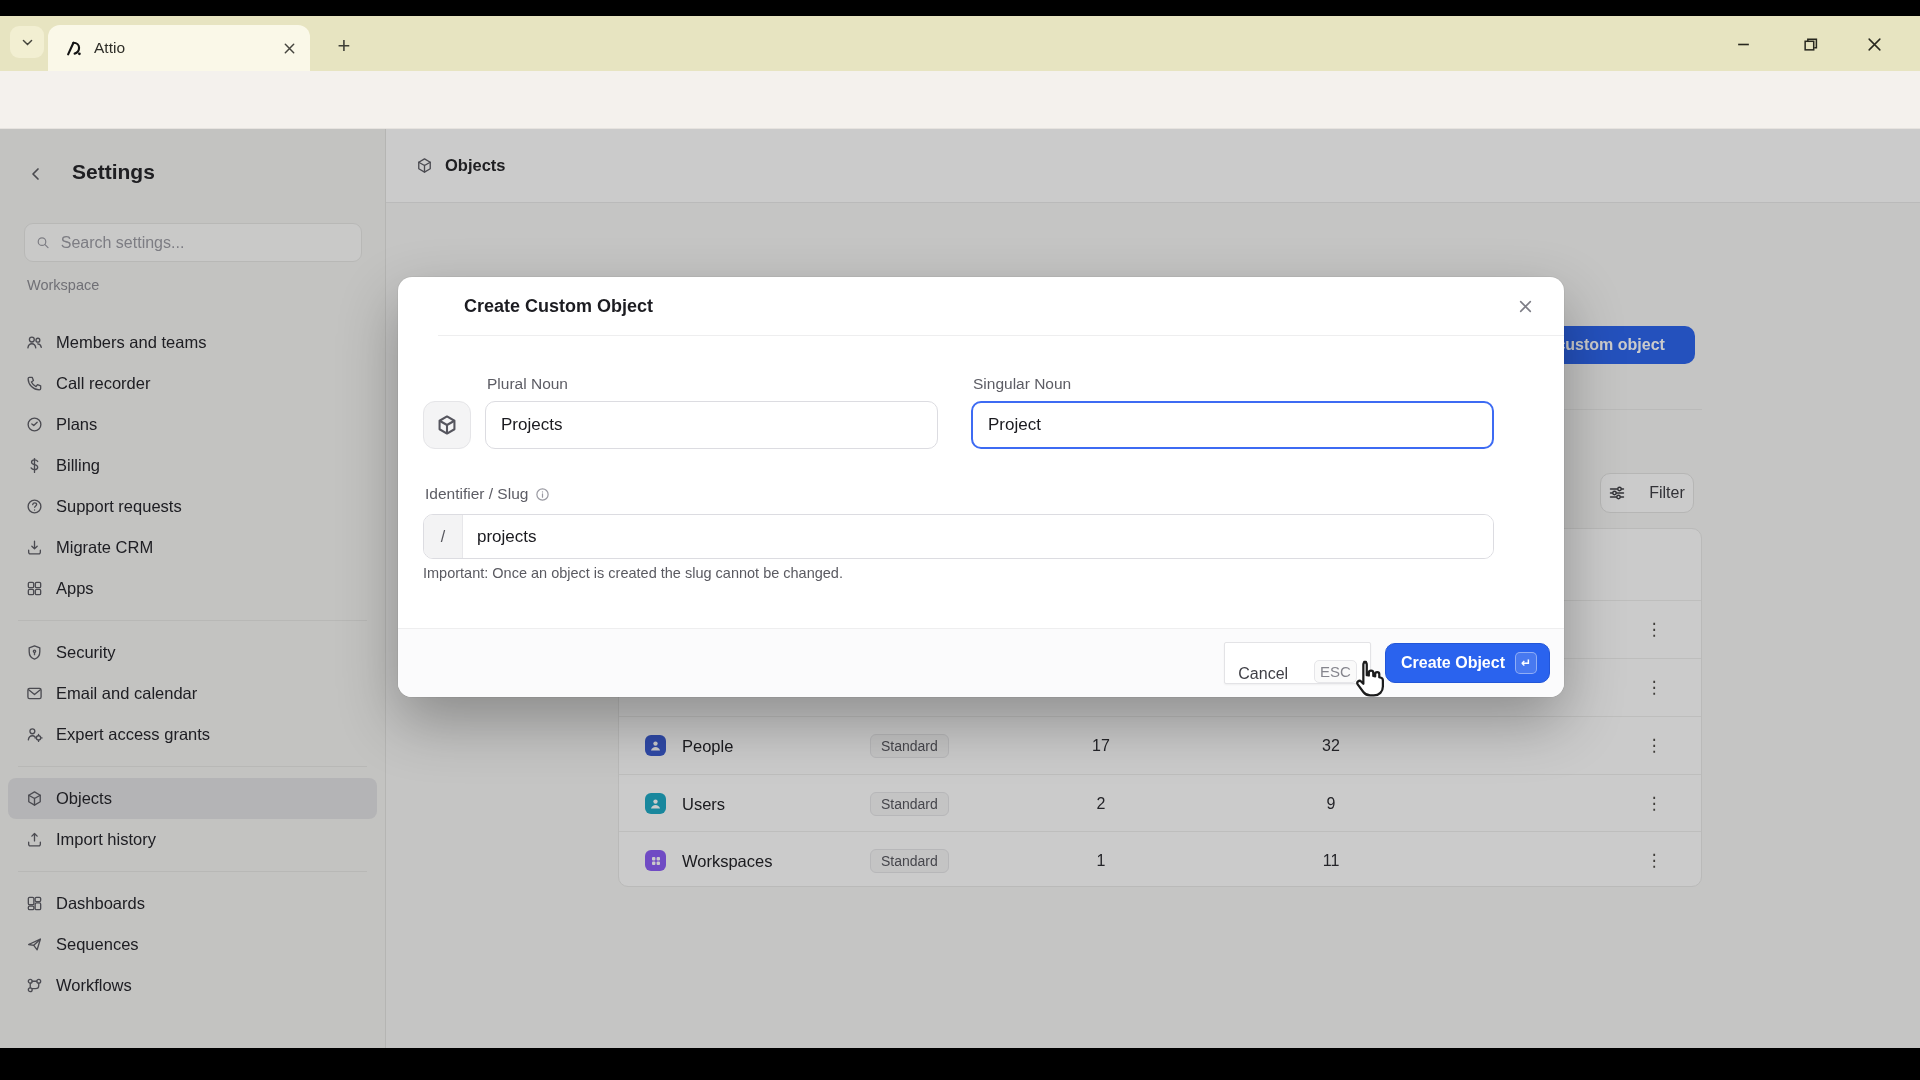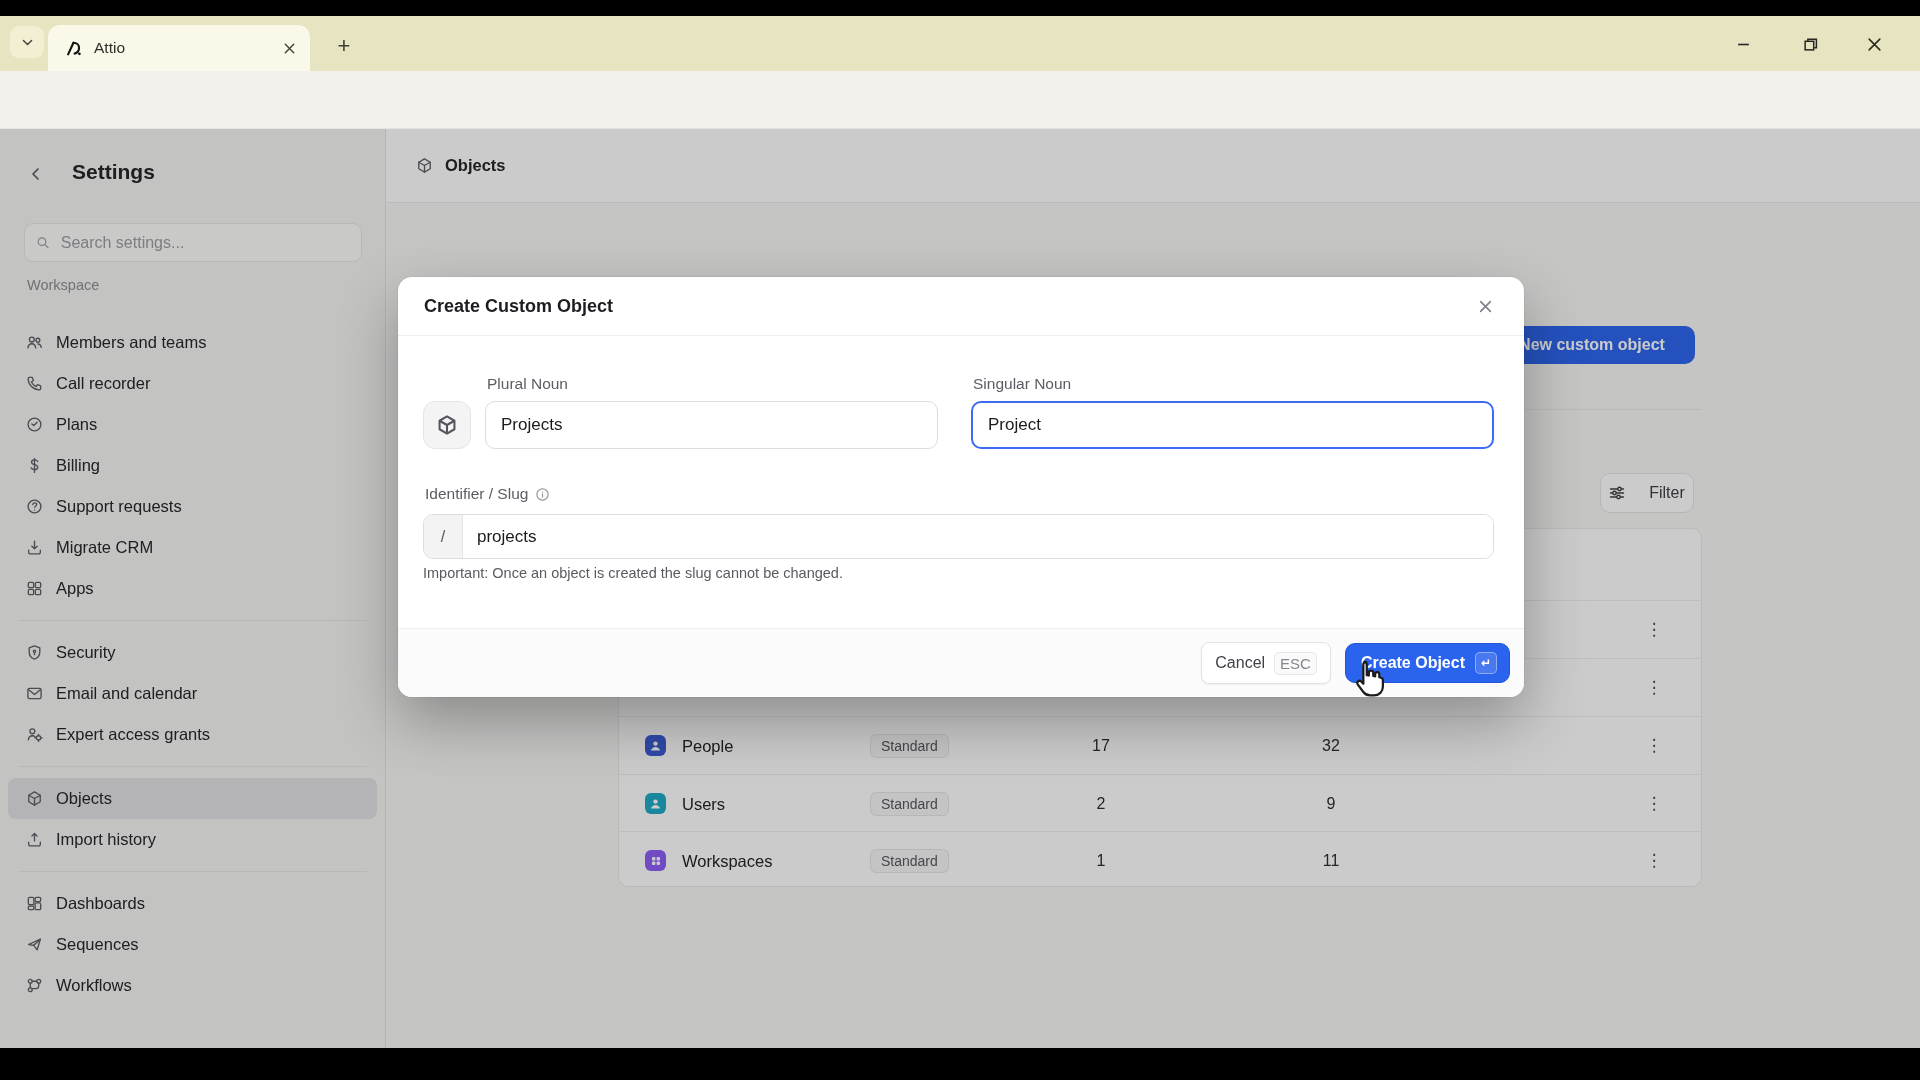--- a/index.html
+++ b/index.html
@@ -69,40 +69,40 @@
   .badge{position:absolute;left:251px;top:50%;transform:translateY(-50%);font-size:14px;color:#55555c;
          background:#f6f6f7;border:1px solid #e6e6e8;border-radius:6px;padding:3px 10px;}
   .cnt{position:absolute;top:50%;transform:translateY(-50%);width:44px;text-align:center;font-size:16px;color:#2a2a30;}
   .cnt.a{left:460px;} .cnt.r{left:690px;}
   .row-kebab{position:absolute;left:1023px;top:50%;transform:translateY(-50%);width:24px;height:24px;
              display:flex;align-items:center;justify-content:center;color:#6e6e76;}
 
   
   .overlay{position:absolute;left:0;top:0;width:1920px;height:959px;background:rgba(18,18,20,0.22);}
   .modal{position:absolute;left:398px;top:148px;width:1126px;height:420px;background:#fff;border-radius:14px;
-         box-shadow:0 24px 60px rgba(0,0,0,.30), 0 0 0 1px rgba(0,0,0,.04);}
+         box-shadow:0 24px 60px rgba(0,0,0,.30), 0 0 0 1px rgba(0,0,0,.04);padding-left:40px;}
   .modal-head{height:59px;border-bottom:1px solid #eeeeef;display:flex;align-items:center;padding:0 26px;box-sizing:border-box;}
   .modal-title{font-size:18px;font-weight:700;color:#1c1c21;flex:1;}
   .m-label{position:absolute;font-size:15.5px;color:#5c5c64;}
   .m-input{position:absolute;height:48px;border:1px solid #dcdce1;border-radius:10px;padding:0 15px;font-size:17px;
            color:#1a1a1f;box-sizing:border-box;outline:none;font-family:"Liberation Sans",sans-serif;background:#fff;}
   .icon-btn{position:absolute;left:25px;top:124px;width:48px;height:48px;border-radius:12px;background:#f4f4f5;
             border:1px solid #e5e5e8;display:flex;align-items:center;justify-content:center;box-sizing:border-box;}
   .slugwrap{position:absolute;left:25px;top:237px;width:1071px;height:45px;border:1px solid #dcdce1;border-radius:10px;
             display:flex;align-items:stretch;box-sizing:border-box;overflow:hidden;background:#fff;}
   .slug-prefix{width:38px;background:#f3f3f4;border-right:1px solid #e7e7ea;display:flex;align-items:center;
                justify-content:center;font-size:16px;color:#55555c;}
   .slugwrap input{flex:1;border:none;outline:none;font-size:17px;color:#1a1a1f;padding:0 14px;
                font-family:"Liberation Sans",sans-serif;}
   .m-note{position:absolute;left:25px;top:288px;font-size:14.5px;color:#5a5a61;}
   .modal-foot{position:absolute;left:0;bottom:0;width:100%;height:69px;border-top:1px solid #eeeeef;background:#fbfbfc;
               border-radius:0 0 14px 14px;display:flex;align-items:center;justify-content:flex-end;gap:14px;
               padding-right:14px;box-sizing:border-box;}
-  .btn-cancel{height:40px;background:#fff;border:1px solid #e3e3e6;border-radius:8px;display:flex;align-items:center;
-              gap:9px;padding:0 13px;font-size:16px;font-weight:500;color:#3f3f46;box-shadow:0 1px 2px rgba(0,0,0,.05);}
+  .btn-cancel{height:40px;background:#fff;border:1px solid #e3e3e6;border-radius:2px;display:flex;align-items:flex-end;
+              gap:26px;padding:0 13px;font-size:16px;font-weight:500;color:#3f3f46;box-shadow:0 1px 2px rgba(0,0,0,.05);}
   .kbd{font-size:15px;color:#85858d;border:1px solid #e6e6e9;background:#fafafa;border-radius:5px;padding:2px 5px;}
   .btn-create{height:40px;background:#2a63ee;border:1px solid #2256d8;border-radius:10px;display:flex;align-items:center;
               gap:10px;padding:0 12px 0 15px;font-size:16px;font-weight:700;color:#fff;box-sizing:border-box;}
   .kbd-blue{width:20px;height:20px;border-radius:5px;background:rgba(255,255,255,.14);border:1px solid rgba(255,255,255,.4);
             display:flex;align-items:center;justify-content:center;font-size:12px;color:#fff;
             font-family:"DejaVu Sans",sans-serif;}
   .modal-close{width:26px;height:26px;display:flex;align-items:center;justify-content:center;}
   .cursor{position:absolute;left:1348px;top:528px;width:42px;height:48px;}
   .bottom-strip{position:absolute;left:0;top:1071px;width:1920px;height:9px;background:#0b0b0b;}
 </style>

